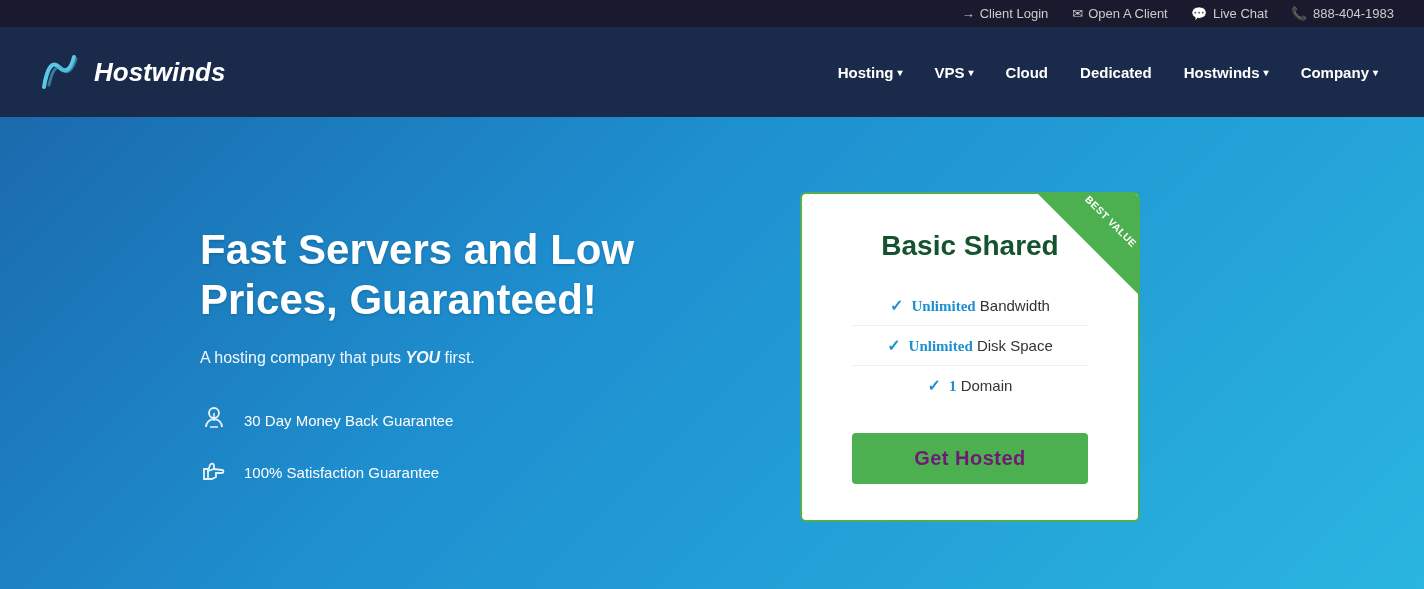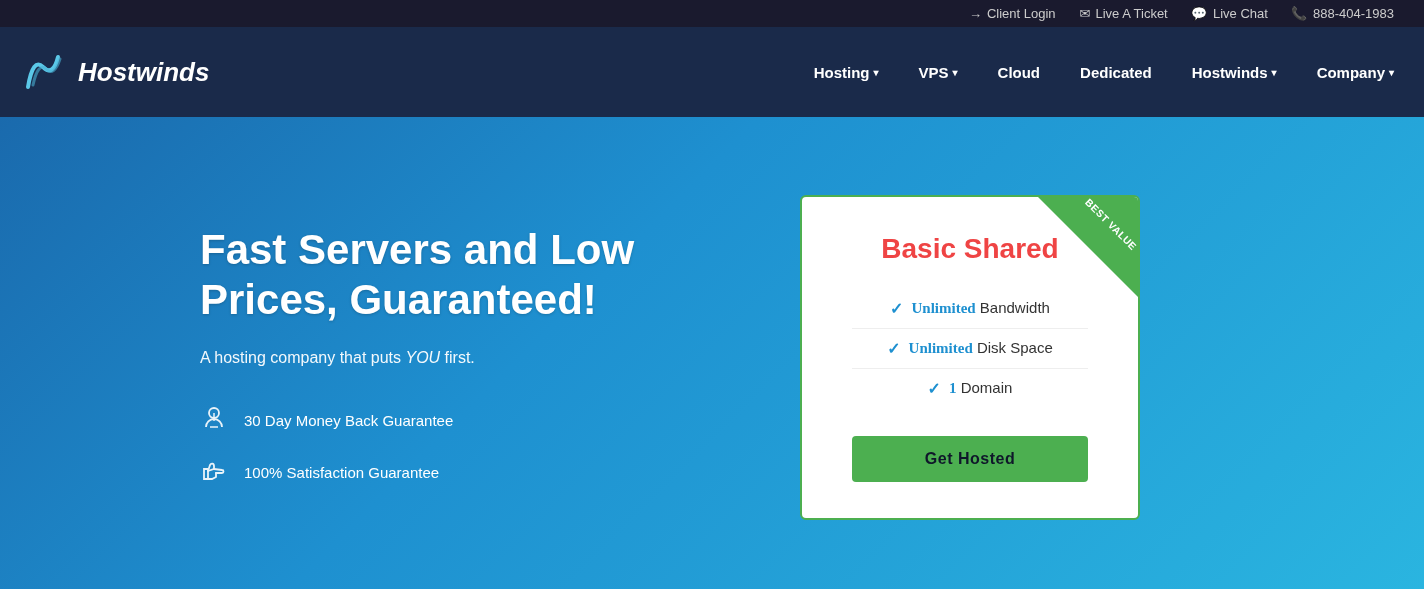--- a/index.html
+++ b/index.html
@@ -20,21 +20,21 @@
       color: #ccc;
       text-decoration: none;
       display: flex;
       align-items: center;
       gap: 5px;
     }
 
     
     .navbar {
       background: #1a2a4a;
-      padding: 0 18px;
+      padding: 0 34px;
       display: flex;
       align-items: center;
       justify-content: space-between;
       height: 90px;
     }
     .logo-area {
       display: flex;
       align-items: center;
       gap: 10px;
       text-decoration: none;
@@ -45,21 +45,21 @@
     }
     .logo-text {
       font-size: 26px;
       font-weight: 700;
       color: white;
       font-style: italic;
     }
     .nav-links {
       display: flex;
       align-items: flex-start;
-      gap: 16px;
+      gap: 8px;
       list-style: none;
     }
     .nav-links li a {
       color: white;
       text-decoration: none;
       font-size: 15px;
       font-weight: 600;
       padding: 8px 12px;
       display: flex;
       align-items: center;
@@ -89,21 +89,21 @@
       line-height: 1.2;
       margin-bottom: 24px;
       text-shadow: 0 1px 3px rgba(0,0,0,0.2);
     }
     .hero-subtitle {
       font-size: 16px;
       margin-bottom: 36px;
       opacity: 0.95;
     }
     .hero-subtitle strong {
-      font-weight: 400;
+      font-weight: 700;
       font-style: italic;
     }
     .guarantees {
       list-style: none;
       display: flex;
       flex-direction: column;
       gap: 18px;
     }
     .guarantee-item {
       display: flex;
@@ -162,21 +162,21 @@
       font-weight: 700;
       text-transform: uppercase;
       transform: rotate(45deg);
       letter-spacing: 0.5px;
       text-align: center;
       width: 70px;
     }
     .card-title {
       font-size: 28px;
       font-weight: 800;
-      color: #ef4444;
+      color: #14532d;
       margin-bottom: 24px;
     }
     .card-features {
       list-style: none;
       margin-bottom: 28px;
     }
     .card-feature {
       display: flex;
       align-items: center;
       justify-content: center;
@@ -192,42 +192,42 @@
       font-weight: 700;
       font-size: 16px;
     }
     .feature-highlight {
       color: #1e90d0;
       font-weight: 700;
       font-family: Liberation Serif, serif;
     }
     .get-hosted-btn {
       background: #4caf50;
-      color: #0f172a;
+      color: #701a75;
       border: none;
       border-radius: 4px;
       padding: 14px 0;
       width: 100%;
-      font-size: 16px;
+      font-size: 20px;
       font-weight: 700;
       cursor: pointer;
       letter-spacing: 0.5px;
     }
   </style>
 </head>
 <body>
 
 <div class="topbar">
   <a href="#">
     <span>→</span>
     <span>Client Login</span>
   </a>
   <a href="#">
     <span>✉</span>
-    <span>Live A Ticket</span>
+    <span>Open A Client</span>
   </a>
   <a href="#">
     <span>💬</span>
     <span>Live Chat</span>
   </a>
   <a href="#">
     <span>📞</span>
     <span>888-404-1983</span>
   </a>
 </div>

